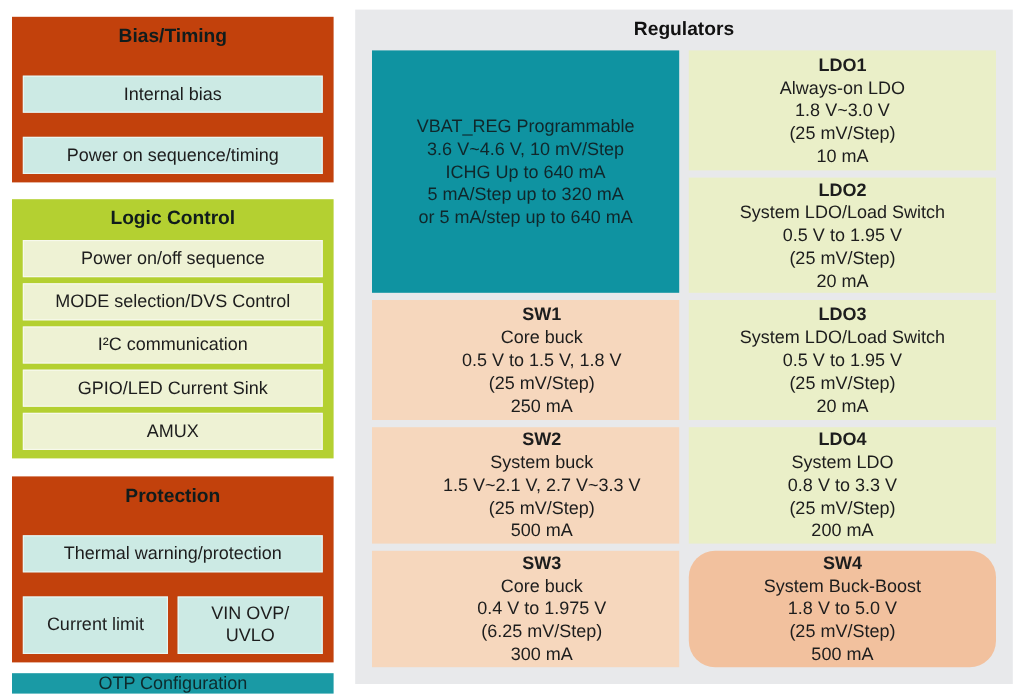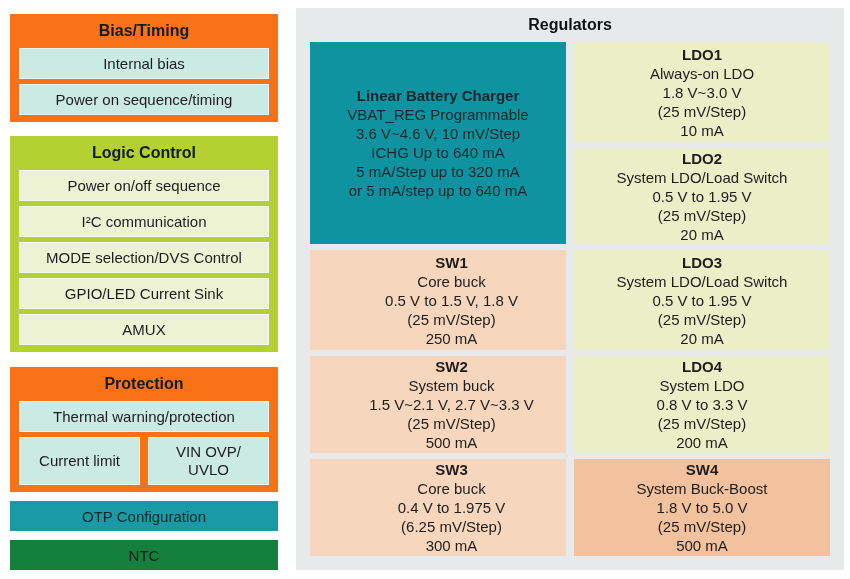--- a/index.html
+++ b/index.html
@@ -35,32 +35,32 @@
     padding: 5px 9px 7px 9px;
   }
   .group-title {
     font-weight: bold;
     font-size: 16px;
     text-align: center;
     height: 24px;
     line-height: 24px;
     color: #101c1c;
   }
-  .group.teal { background: #f97316; }
+  .group.teal { background: #c2410c; }
   .group.green { background: #b4d031; }
   .item {
     height: 31px;
     display: flex;
     align-items: center;
     justify-content: center;
     font-size: 15px;
     text-align: center;
     border: 1px solid rgba(255,255,255,0.55);
   }
-  .group.teal .item { background: #cceae4; }
+  .group.teal .item { background: #cceae4; margin-top: 15px; }
   .group.green .item { background: #eef2d4; }
   .prot-row { display: flex; gap: 8px; }
   .prot-row .item { flex: 1; height: 48px; flex-direction: column; line-height: 18px; }
   .bar {
     height: 37px;
     display: flex;
     align-items: center;
     justify-content: center;
     font-size: 15px;
     text-align: center;
@@ -102,21 +102,21 @@
     justify-content: center;
     text-align: center;
     font-size: 15px;
     line-height: 19px;
     padding: 2px 6px;
   }
   .blk .blk-title { font-weight: bold; }
   .blk.charger { grid-column: 1; grid-row: 1 / 3; background: #0f93a1; color: #10272b; }
   .blk.ldo { background: #eaefc8; }
   .blk.sw { background: #f6d7bd; padding-left: 33px; }
-  .blk.sw4 { background: #f2c19e; }
+  .blk.sw4 { background: #f2c19e; border-radius: 22px; }
   .c2 { grid-column: 2; }
   .c1 { grid-column: 1; }
 </style>
 </head>
 <body>
 
 <div class="page">
 
   <div class="left-col">
 
@@ -124,22 +124,22 @@
       <div class="group-title">Bias/Timing</div>
       <div class="item">Internal bias</div>
       <div class="item">Power on sequence/timing</div>
     </div>
 
     <div class="sp14"></div>
 
     <div class="group green">
       <div class="group-title">Logic Control</div>
       <div class="item">Power on/off sequence</div>
+      <div class="item">MODE selection/DVS Control</div>
       <div class="item">I²C communication</div>
-      <div class="item">MODE selection/DVS Control</div>
       <div class="item">GPIO/LED Current Sink</div>
       <div class="item">AMUX</div>
     </div>
 
     <div class="sp15"></div>
 
     <div class="group teal">
       <div class="group-title">Protection</div>
       <div class="item">Thermal warning/protection</div>
       <div class="prot-row">
@@ -161,21 +161,20 @@
 
     <div class="bar ntc">NTC</div>
   </div>
 
   <div class="reg-panel">
     <div class="reg-title">Regulators</div>
 
     <div class="reg-grid">
 
       <div class="blk charger">
-        <div class="blk-title">Linear Battery Charger</div>
         <div>VBAT_REG Programmable</div>
         <div>3.6 V~4.6 V, 10 mV/Step</div>
         <div>ICHG Up to 640 mA</div>
         <div>5 mA/Step up to 320 mA</div>
         <div>or 5 mA/step up to 640 mA</div>
       </div>
 
       <div class="blk ldo c2">
         <div class="blk-title">LDO1</div>
         <div>Always-on LDO</div>

